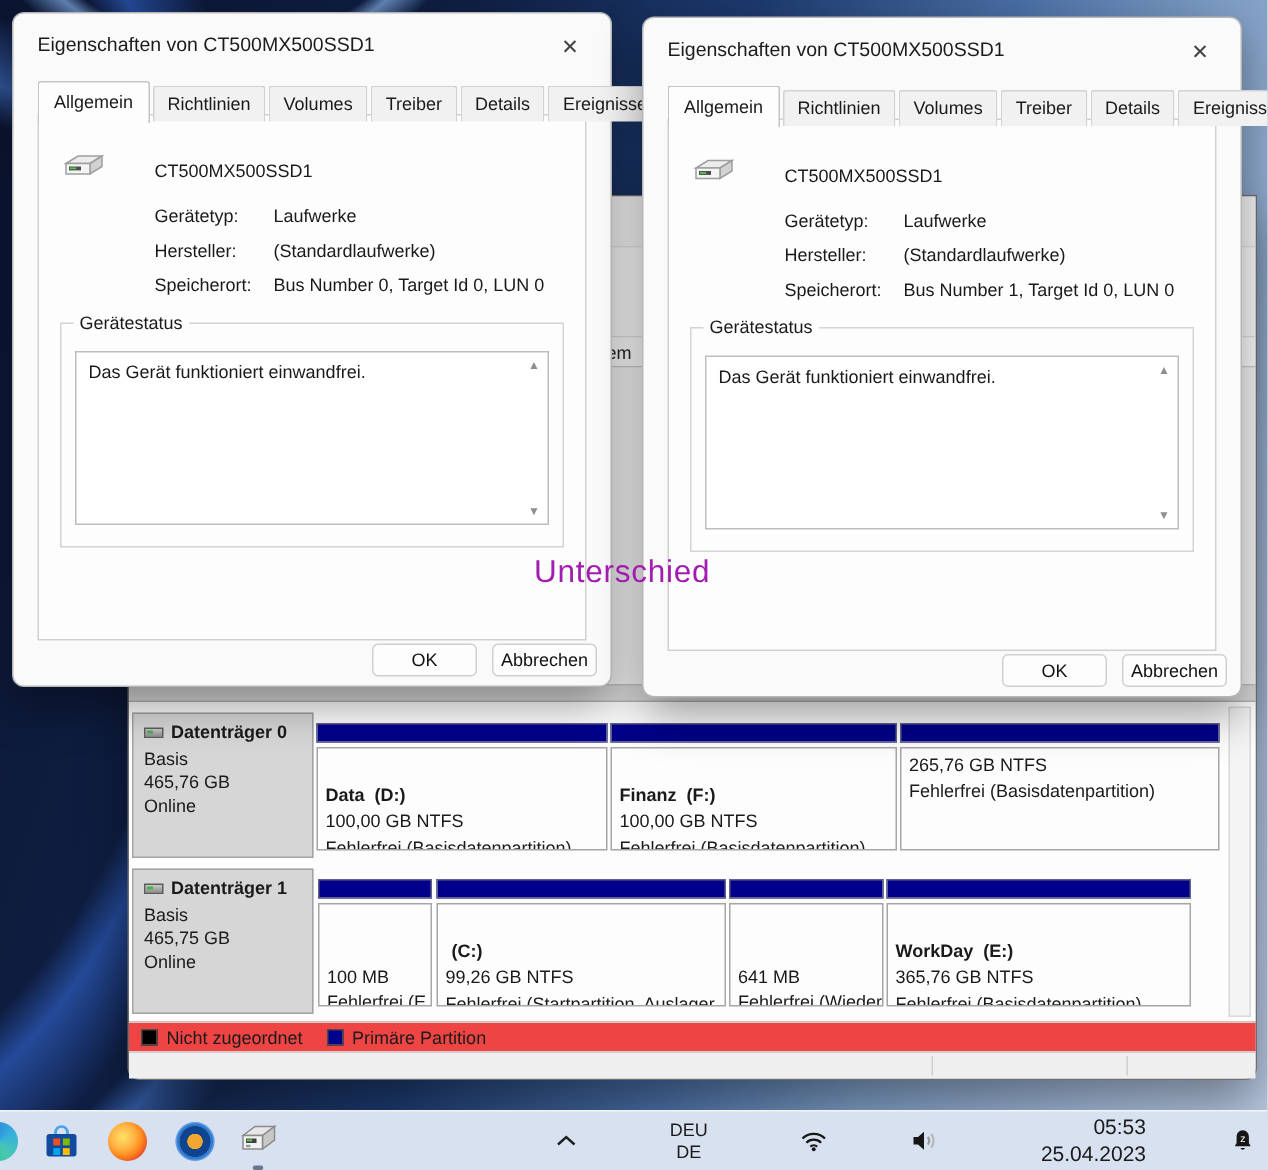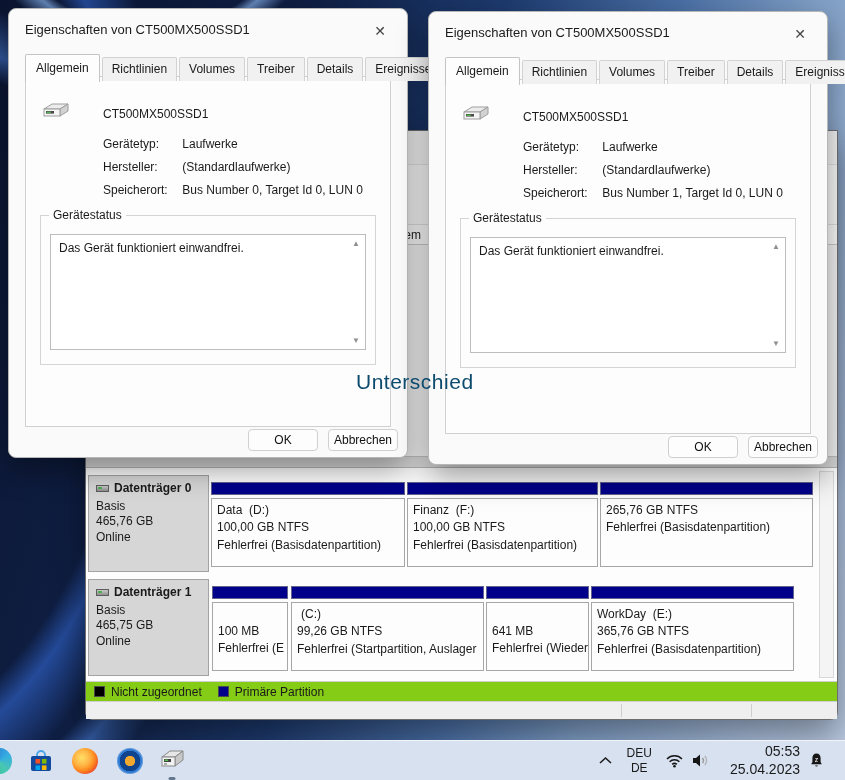--- a/index.html
+++ b/index.html
@@ -31,23 +31,23 @@
   .dlabel { position:absolute; left:2px; top:2px; bottom:2px; width:121px; background:#d6d6d6;
             border:1px solid #a3a3a3; padding:5px 7px; line-height:1.3; }
   .dl-name { font-weight:bold; display:flex; align-items:center; margin-bottom:2px; }
   .drive-glyph { width:13px; height:7px; margin-right:5px; flex:0 0 auto;
                  background:linear-gradient(#c9c9c9,#8d8d8d); border:1px solid #5c5c5c; }
   .drive-glyph i { display:block; width:4px; height:2px; margin:1px 0 0 1px; background:#4fae4f; }
   .pcell { position:absolute; top:9px; bottom:7px; }
   .pbar { height:13px; background:#00008b; border:1px solid #62628c; }
   .pbox { position:absolute; left:0; right:0; top:16px; bottom:0; background:#fdfdfd;
           border:1px solid #a6a6a6; padding:3px 5px; overflow:hidden; line-height:1.45; }
-  .p-name { font-weight:normal; white-space:pre; min-height:17px; }
+  .p-name { font-weight:bold; white-space:pre; min-height:17px;margin-top:20px; }
   .p-size, .p-status { white-space:nowrap; }
-  .dm-legend { position:absolute; left:0; right:0; top:550px; height:20px; background:#84cc16;
+  .dm-legend { position:absolute; left:0; right:0; top:550px; height:20px; background:#ef4444;
                border-top:1px solid #cfcfcf; display:flex; align-items:center; gap:16px; padding-left:8px; }
   .leg-item { display:flex; align-items:center; gap:6px; }
   .leg-swatch { width:11px; height:11px; border:1px solid #4a4a4a; }
   .dm-status { position:absolute; left:0; right:0; top:570px; height:18px; background:#efefef; border-top:1px solid #cfcfcf; }
   .dm-status i { position:absolute; top:2px; bottom:2px; border-left:1px solid #cfcfcf; }
   .dm-status i.s1 { left:535px; } .dm-status i.s2 { left:665px; }
   
   .dlg { position:absolute; width:400px; background:#fafafa; border:1px solid #b6b6b6;
          border-radius:8px; box-shadow:0 12px 30px rgba(0,0,0,.38); z-index:2; }
   .dlg-l { left:8px;  top:8px;  height:450px; }
@@ -84,21 +84,21 @@
   .tb-edge { left:-14px; border-radius:50%;
              background:conic-gradient(from 200deg,#35c1a4,#2b7fd4 35%,#35aee0 60%,#49c8b0 85%,#35c1a4); }
   .tb-store { left:28px; } .tb-ff { left:72px; } .tb-app { left:117px; } .tb-drive { left:159px; }
   .tb-ff-circle { width:26px; height:26px; border-radius:50%;
        background:radial-gradient(circle at 38% 38%, #ffe066 0%, #ffb445 35%, #ff8c1f 55%, #e8422c 80%, #b5321f 100%); }
   .tb-app-circle { width:26px; height:26px; border-radius:50%;
        background:radial-gradient(circle, #f2a72e 0 27%, #11448f 29% 55%, #2f7ad2 57% 74%, #123f85 76% 100%);
        box-shadow:inset 0 0 0 1px rgba(255,255,255,.25); }
   .run-dot { position:absolute; left:50%; bottom:-6px; transform:translateX(-50%); width:7px; height:3px;
              border-radius:2px; background:#64788f; }
-  .tray { position:absolute; right:20px; top:0; bottom:0; display:flex; align-items:center; }
+  .tray { position:absolute; right:8px; top:0; bottom:0; display:flex; align-items:center;gap:48px; }
   .tray-lang { text-align:center; font-size:12px; line-height:1.2; margin:0 13px 0 14px; }
   .tray-clock { text-align:right; font-size:14px; line-height:1.25; margin:0 8px 0 10px; }
   .micon { display:flex; align-items:center; justify-content:center; }
 </style>
 </head>
 <body>
 
 <div class="dm">
   <div class="dm-titlebar"></div>
   <div class="dm-toolbar"></div>
@@ -302,21 +302,21 @@
         <div class="sb-arrow sb-down">▼</div>
       </div>
     </div>
   </div>
   <div class="btn-row">
     <div class="btn">OK</div>
     <div class="btn">Abbrechen</div>
   </div>
 </div>
 
-<div class="annotation" style="color: #0c4a6e;">Unterschied</div>
+<div class="annotation" style="color: #a21caf;">Unterschied</div>
 
 <div class="taskbar">
   <div class="tb-ico tb-edge"></div>
   <div class="tb-ico tb-store">
     <svg width="26" height="26" viewBox="0 0 26 26">
       <path d="M9,9 v-2 a4,4 0 0 1 8,0 v2" fill="none" stroke="#4aa3e8" stroke-width="1.8"></path>
       <rect x="3" y="8" width="20" height="15" rx="2" fill="#114a9e"></rect>
       <rect x="7.5" y="11" width="4.6" height="4.6" fill="#f25022"></rect>
       <rect x="13.9" y="11" width="4.6" height="4.6" fill="#7fba00"></rect>
       <rect x="7.5" y="17.4" width="4.6" height="4.6" fill="#00a4ef"></rect>

